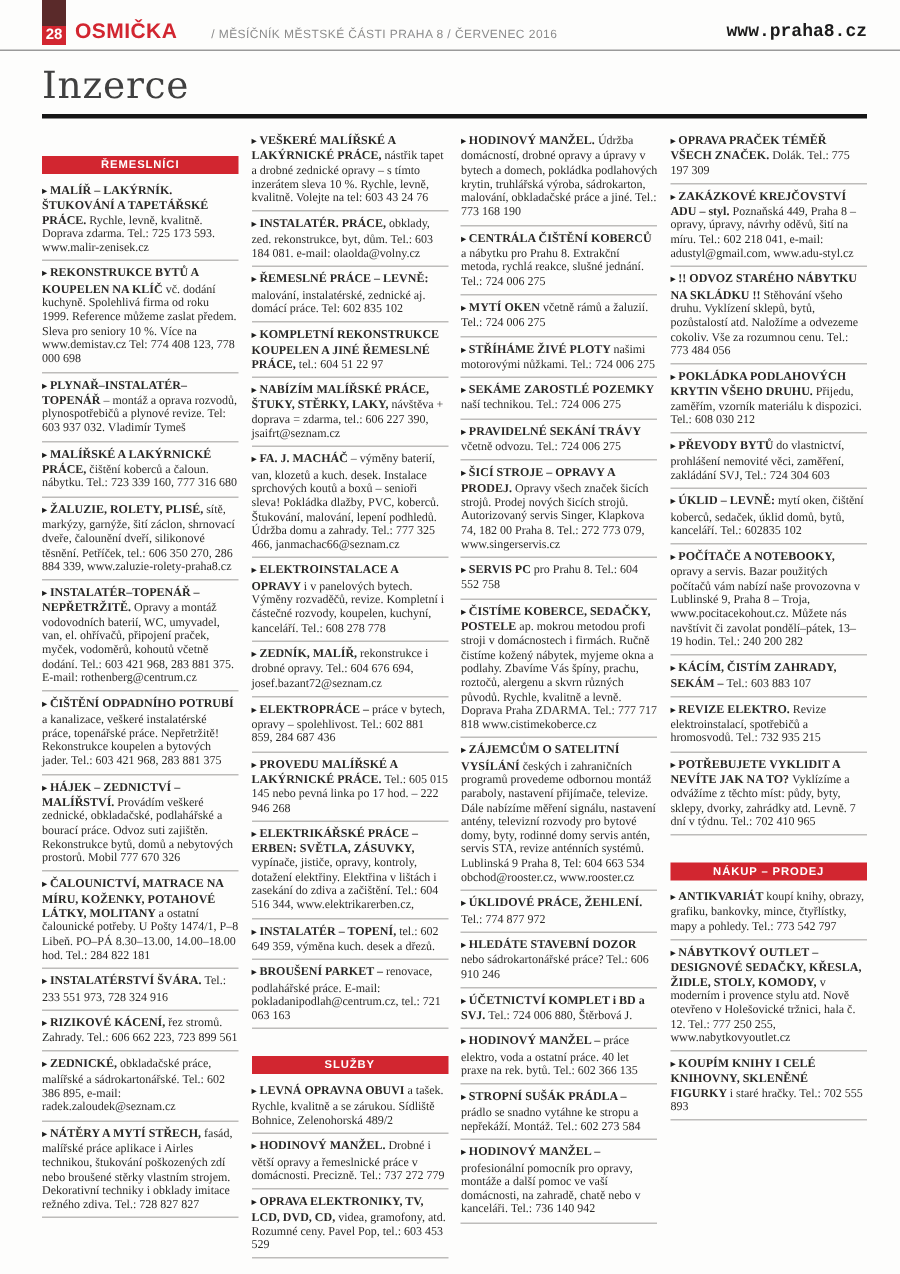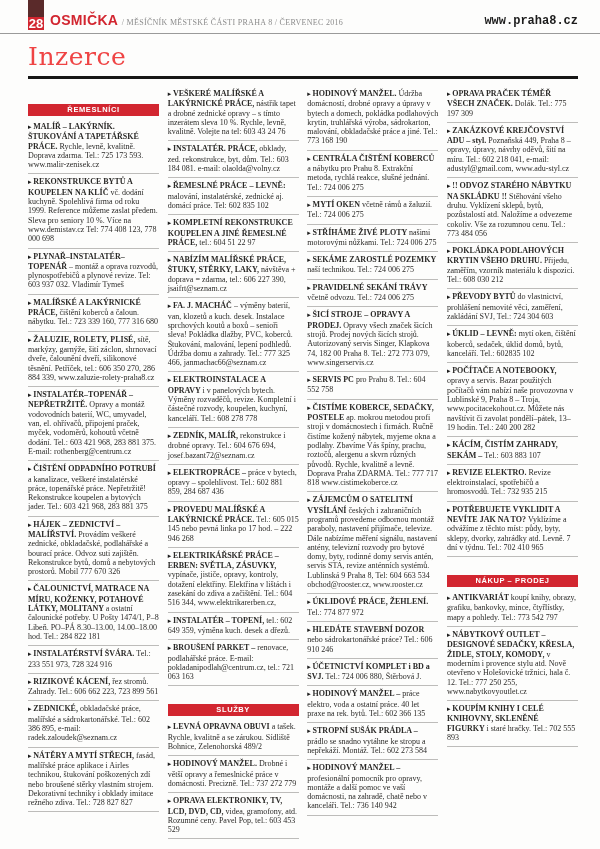--- a/index.html
+++ b/index.html
@@ -20,58 +20,57 @@
     position: absolute;
     left: 28px; top: 0;
     width: 16px; height: 30px;
     background: linear-gradient(#5a2a2a 0 58%, #d22630 58%);
     display: flex; align-items: flex-end; justify-content: center;
   }
   .page-tab .num {
     color: #fff;
     font-family: "Liberation Sans", sans-serif;
     font-weight: bold;
-    font-size: 13px;
+    font-size: 10px;
     line-height: 12px;
   }
   .masthead {
     position: absolute;
     left: 50px; bottom: 5px;
     font-family: "Liberation Sans", sans-serif;
     font-size: 8px;
     letter-spacing: 0.3px;
     white-space: nowrap;
   }
   .masthead .mag {
     color: #d22630;
     font-weight: bold;
     font-size: 14px;
   }
   .masthead .sub {
     color: #8b8b8b;
-    margin-left: 1px;
-    font-family: Liberation Serif, serif;
+    margin-left: 20px;
   }
   .website {
     position: absolute;
     right: 22px; bottom: 5px;
     font-family: Liberation Mono, monospace;
     font-weight: bold;
     font-size: 12px;
     color: #1c1c1c;
   }
   
   .title-row {
     padding: 9px 22px 0 28px;
   }
   .page-title {
     font-family: "DejaVu Serif", serif;
     font-size: 25px;
     font-weight: 500;
-    color: #ef4444;
+    color: #404040;
     letter-spacing: 0.5px;
     line-height: 28px;
   }
   .thick-rule {
     height: 3px;
     background: #161616;
     margin: 5px 22px 7px 28px;
   }
   
   .columns {

